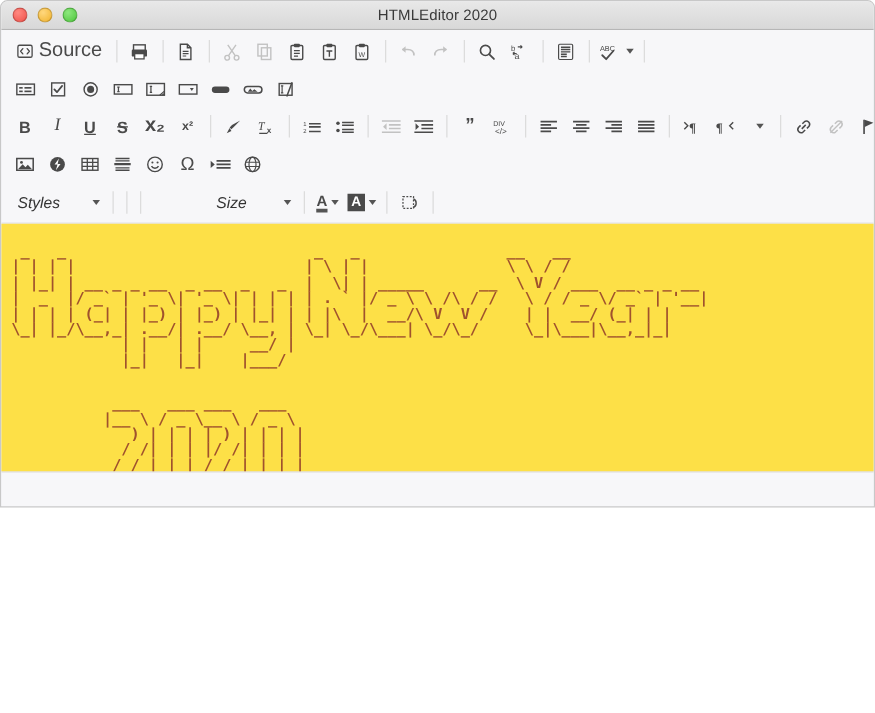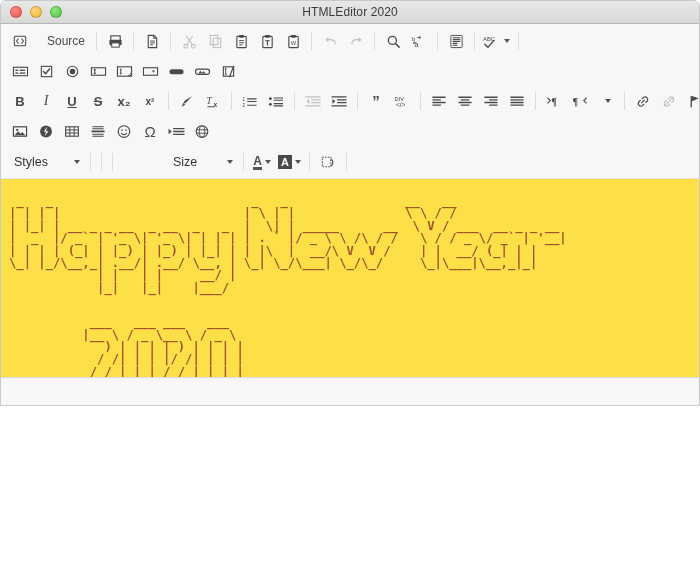--- a/index.html
+++ b/index.html
@@ -59,42 +59,42 @@
     gap: 0px;
   }
   .tbtn {
     min-width: 26px; height: 24px;
     display: flex; align-items: center; justify-content: center;
     color: #4a4a4a; font-size: 13px;
     border-radius: 3px;
     cursor: default;
     padding: 0 3px;
   }
-  .tbtn.lbl { min-width: auto; padding: 0 6px; gap: 20px; font-size: 12px; }
+  .tbtn.lbl { min-width: auto; padding: 0 6px; gap: 4px; font-size: 16px; }
   .tbtn.dis { color: #c2c2c2; }
   .sep {
     width: 1px; height: 18px; background: #dcdcdc; margin: 0 5px;
     flex: 0 0 1px;
   }
   .caret {
     width: 0; height: 0; margin-left: 3px;
     border-left: 3.5px solid transparent;
     border-right: 3.5px solid transparent;
     border-top: 4px solid #555;
   }
   .tbtn svg { display: block; }
 
   
   .combo {
     display: flex; align-items: center; justify-content: space-between;
     height: 22px; padding: 0 5px 0 7px;
     font-size: 12.5px; color: #333;
     min-width: 74px;
   }
-  .combo .cbl { white-space: nowrap; }
+  .combo .cbl { white-space: nowrap; font-style: italic; }
 
   
   #editor {
     flex: 1 1 auto;
     background: #fde047;
     overflow: hidden;
     position: relative;
   }
 
   
@@ -325,21 +325,21 @@
       <div class="tbtn">
         <span style="font-style:italic;font-family:'Liberation Serif',serif;font-size:14px">I</span>
       </div>
       <div class="tbtn">
         <span style="text-decoration:underline;font-weight:bold;font-size:13px">U</span>
       </div>
       <div class="tbtn">
         <span style="text-decoration:line-through;font-weight:bold;font-size:13px">S</span>
       </div>
       <div class="tbtn">
-        <span style="font-weight:bold;font-size:13px">x₂</span>
+        <span style="font-weight:bold;font-size:16px">x₂</span>
       </div>
       <div class="tbtn">
         <span style="font-weight:bold;font-size:10px">x²</span>
       </div>
 
       <div class="sep"></div>
 
       <div class="tbtn">
         <svg width="16" height="15" viewBox="0 0 16 16" aria-hidden="true">
           <path d="M13.5 2.5 L8 8 L6 10 L4.5 8.5 L6.5 6.5z" fill="#4a4a4a"></path>

